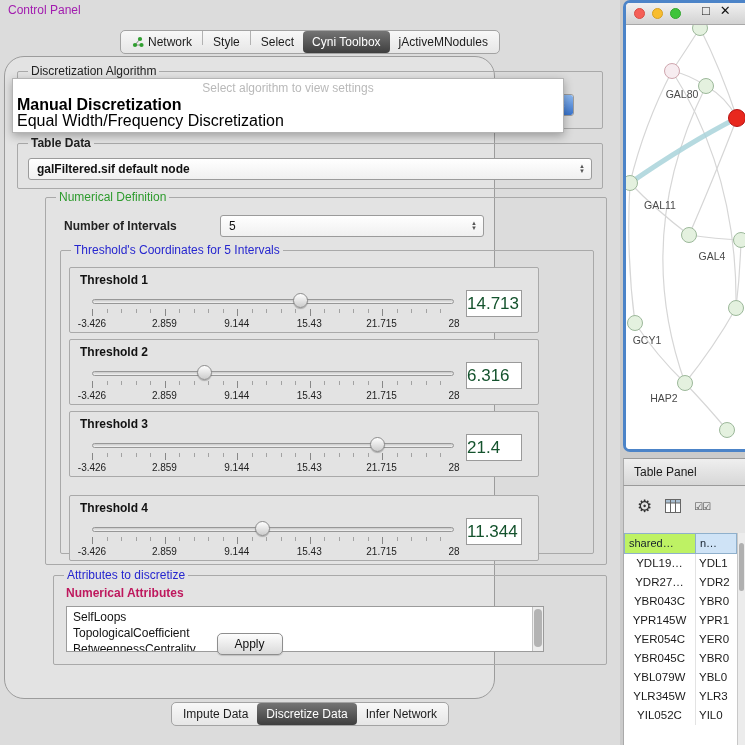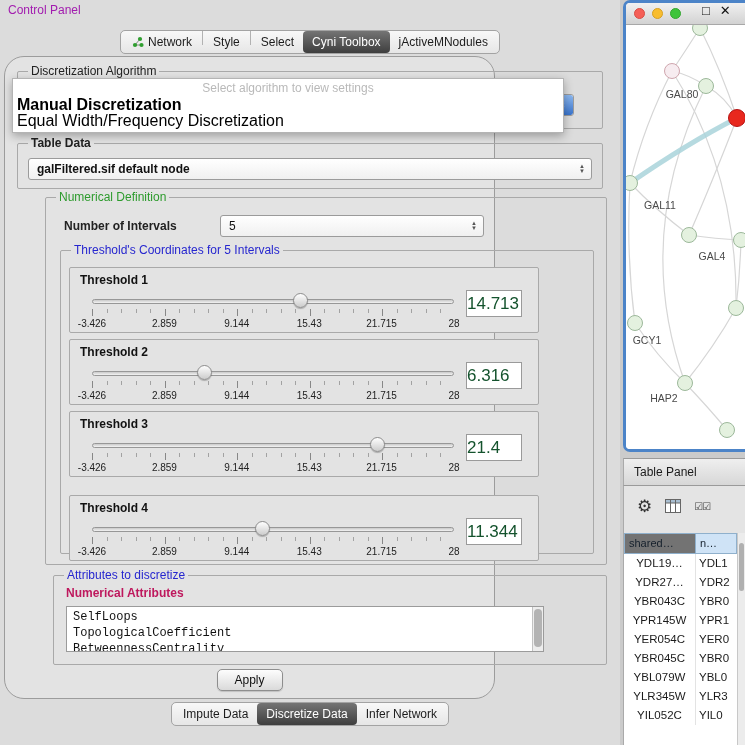--- a/index.html
+++ b/index.html
@@ -45,48 +45,48 @@
   .track { position: absolute; left: 0; right: 0; top: 9px; height: 5px; background: linear-gradient(#c9c9c9,#f3f3f3); border: 1px solid #979797; border-radius: 3px; }
   .thumb { position: absolute; top: 3px; width: 15px; height: 15px; border-radius: 50%; background: linear-gradient(#fefefe,#cccccc); border: 1px solid #8d8d8d; box-shadow: 0 1px 1px rgba(0,0,0,.25); }
   .ticks-minor { position: absolute; top: 19px; left: 0; width: calc(100% + 1px); height: 4px; background: repeating-linear-gradient(90deg,#a2a2a2 0 1px,transparent 1px 4%); }
   .ticks-major { position: absolute; top: 19px; left: 0; width: calc(100% + 1px); height: 7px; background: repeating-linear-gradient(90deg,#878787 0 1px,transparent 1px 20%); }
   .scale { position: absolute; top: 28px; left: 0; width: 100%; height: 12px; }
   .scale span { position: absolute; transform: translateX(-50%); font-size: 10px; color: #222; white-space: nowrap; }
   .value-box { position: absolute; left: 396px; top: 22px; width: 56px; height: 27px; line-height: 25px; background: #fff; border: 1px solid #9a9a9a; font-size: 17px; padding-right: 6px; color: #14532d; }
 
   
   .attr-heading { position: absolute; left: 12px; top: 10px; font-weight: bold; font-size: 12px; color: #be185d; }
-  .attr-list { position: absolute; left: 12px; top: 30px; width: 478px; height: 46px; background: #fff; border: 1px solid #9b9b9b; overflow: hidden; font-family: Liberation Mono, monospace; }
+  .attr-list { position: absolute; left: 12px; top: 30px; width: 478px; height: 46px; background: #fff; border: 1px solid #9b9b9b; overflow: hidden; }
   .list-items { padding: 2px 0 0 6px; }
   .list-item { font-size: 12px; line-height: 16px; color: #111; white-space: nowrap; }
   .vscroll { position: absolute; right: 0; top: 0; bottom: 0; width: 11px; background: #ededed; border-left: 1px solid #c2c2c2; }
   .vscroll .vthumb { position: absolute; left: 1px; right: 1px; top: 2px; height: 38px; background: #b3b3b3; border-radius: 4px; }
 
-  .apply-btn { position: absolute; left: 50%; transform: translateX(-50%); top: 612px; width: 66px; height: 22px; border: 1px solid #8e8e8e; border-radius: 5px; background: linear-gradient(#fdfdfd,#dadada); font-size: 12px; text-align: center; line-height: 20px; color: #111; box-shadow: 0 1px 1px rgba(0,0,0,.15); }
+  .apply-btn { position: absolute; left: 50%; transform: translateX(-50%); top: 576px; width: 66px; height: 22px; border: 1px solid #8e8e8e; border-radius: 5px; background: linear-gradient(#fdfdfd,#dadada); font-size: 12px; text-align: center; line-height: 20px; color: #111; box-shadow: 0 1px 1px rgba(0,0,0,.15); }
 
   .bottom-tabs-wrap { position: absolute; top: 702px; left: 0; width: 620px; display: flex; justify-content: center; }
 
   
   .network-window { position: absolute; left: 623px; top: 0; width: 122px; height: 452px; border: 3px solid #4c84c8; border-right: none; border-radius: 7px 0 0 7px; background: #fff; z-index: 10; overflow: hidden; }
   .nw-titlebar { height: 22px; background: linear-gradient(#f1f1f1,#d2d2d2); border-bottom: 1px solid #a8a8a8; display: flex; align-items: center; gap: 7px; padding-left: 8px; }
   .light { width: 11px; height: 11px; border-radius: 50%; }
   .light.red    { background: #f55f57; border: 1px solid #d84d44; }
   .light.yellow { background: #f8bd2f; border: 1px solid #d6a022; }
   .light.green  { background: #3ec43b; border: 1px solid #33a630; }
   .nw-canvas { position: relative; width: 100%; height: 424px; background: #fff; overflow: hidden; }
 
   .tp-header { position: absolute; left: 623px; top: 458px; width: 122px; height: 28px; background: linear-gradient(#efefef,#d7d7d7); border-top: 1px solid #9a9a9a; border-bottom: 1px solid #9a9a9a; border-left: 1px solid #aaa; line-height: 26px; padding-left: 10px; font-size: 12px; color: #1a1a1a; }
 
   .table-panel { position: absolute; left: 623px; top: 486px; width: 122px; height: 259px; background: #e4e4e4; border-left: 1px solid #aaa; }
   .tp-toolbar { height: 40px; display: flex; align-items: center; gap: 13px; padding-left: 13px; }
   .gear { font-size: 17px; color: #333; line-height: 1; }
   .checks { font-size: 10px; color: #444; letter-spacing: -1px; }
   .thead { display: flex; height: 21px; margin-top: 7px; padding-right: 8px; }
   .hcell { font-size: 11px; line-height: 19px; padding-left: 4px; overflow: hidden; white-space: nowrap; color: #15202c; }
-  .hcell.c0 { width: 72px; background: #737373; border: 1px solid #8fb0cc; }
+  .hcell.c0 { width: 72px; background: #bef264; border: 1px solid #8fb0cc; }
   .hcell.c1 { flex: 1; background: #cfe3f6; border: 1px solid #8fb0cc; border-left: none; }
   .tbody { background: #fff; height: 191px; overflow: hidden; padding-right: 8px; }
   .trow { display: flex; height: 19px; }
   .tcell { font-size: 11.5px; line-height: 19px; white-space: nowrap; overflow: hidden; color: #1a1a1a; }
   .tcell.c0 { width: 72px; text-align: center; border-right: 1px solid #e3e3e3; }
   .tcell.c1 { flex: 1; padding-left: 3px; }
   .tp-scroll { position: absolute; right: 0; top: 47px; bottom: 0; width: 8px; background: #ececec; border-left: 1px solid #c8c8c8; }
   .tp-scroll .vthumb { position: absolute; left: 1px; right: 1px; top: 10px; height: 48px; background: #b0b0b0; border-radius: 3px; }
 
   .net-icon svg, .cols-icon svg { display: block; }

